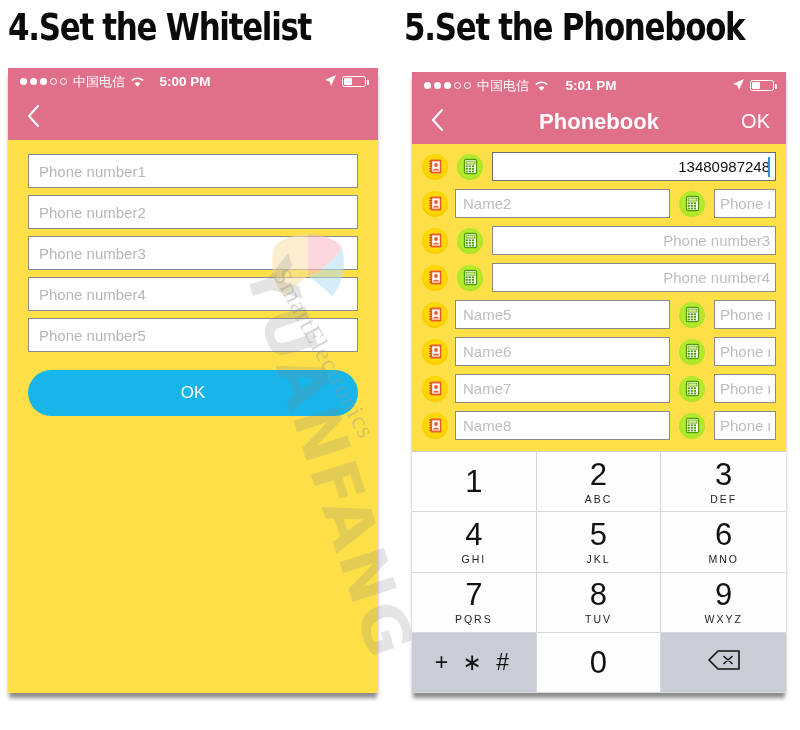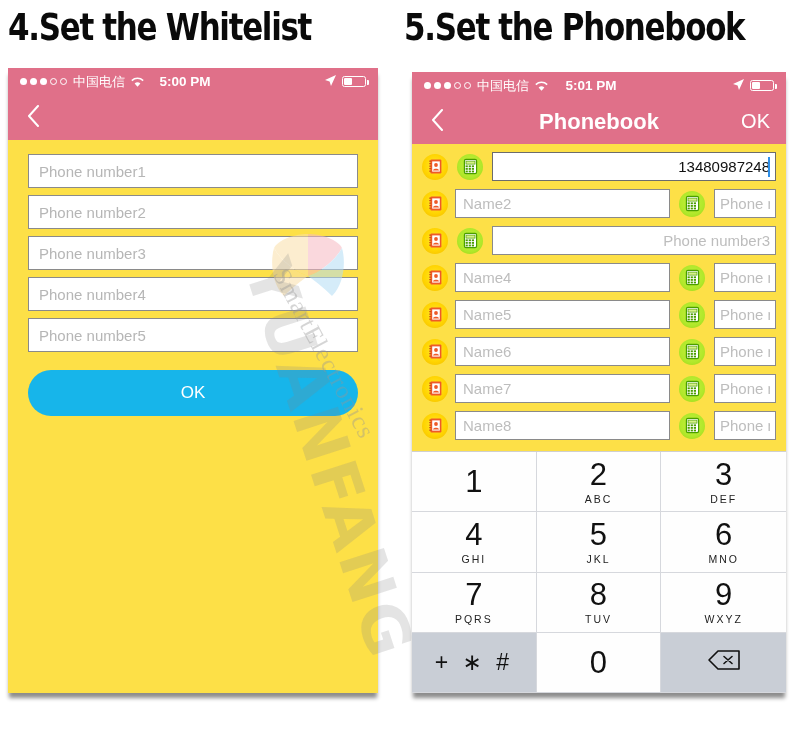--- a/index.html
+++ b/index.html
@@ -395,21 +395,20 @@
               <rect x="5.2" y="3.4" width="7.6" height="10.2" fill="#fff"></rect>
               <circle cx="9" cy="7" r="1.9" fill="#ef5a28"></circle>
               <path d="M6 12.4 C6 10.2 12 10.2 12 12.4 Z" fill="#ef5a28"></path>
               <rect x="2.2" y="2.6" width="2" height="1.1" fill="#c9401a"></rect>
               <rect x="2.2" y="5.1" width="2" height="1.1" fill="#c9401a"></rect>
               <rect x="2.2" y="7.6" width="2" height="1.1" fill="#c9401a"></rect>
               <rect x="2.2" y="10.1" width="2" height="1.1" fill="#c9401a"></rect>
               <rect x="2.2" y="12.6" width="2" height="1.1" fill="#c9401a"></rect>
             </svg>
           </span>
-          <input type="text" class="pb-name" placeholder="Name4" style="">
           <span class="ic ic-phone" style="margin-left: 9px;">
             <svg width="17" height="17" viewBox="0 0 17 17">
               <rect x="2.4" y="1.4" width="12.2" height="14.2" rx="1.6" fill="#fff" stroke="#4b9e00" stroke-width="1.2"></rect>
               <rect x="4" y="3.1" width="9" height="3" fill="#d6f08a" stroke="#4b9e00" stroke-width="0.7"></rect>
               <rect x="3.6" y="7.4" width="2.2" height="1.8" fill="#4b9e00"></rect>
               <rect x="6.7" y="7.4" width="2.2" height="1.8" fill="#4b9e00"></rect>
               <rect x="9.8" y="7.4" width="2.2" height="1.8" fill="#4b9e00"></rect>
               <rect x="3.6" y="10" width="2.2" height="1.8" fill="#4b9e00"></rect>
               <rect x="6.7" y="10" width="2.2" height="1.8" fill="#4b9e00"></rect>
               <rect x="9.8" y="10" width="2.2" height="1.8" fill="#4b9e00"></rect>

